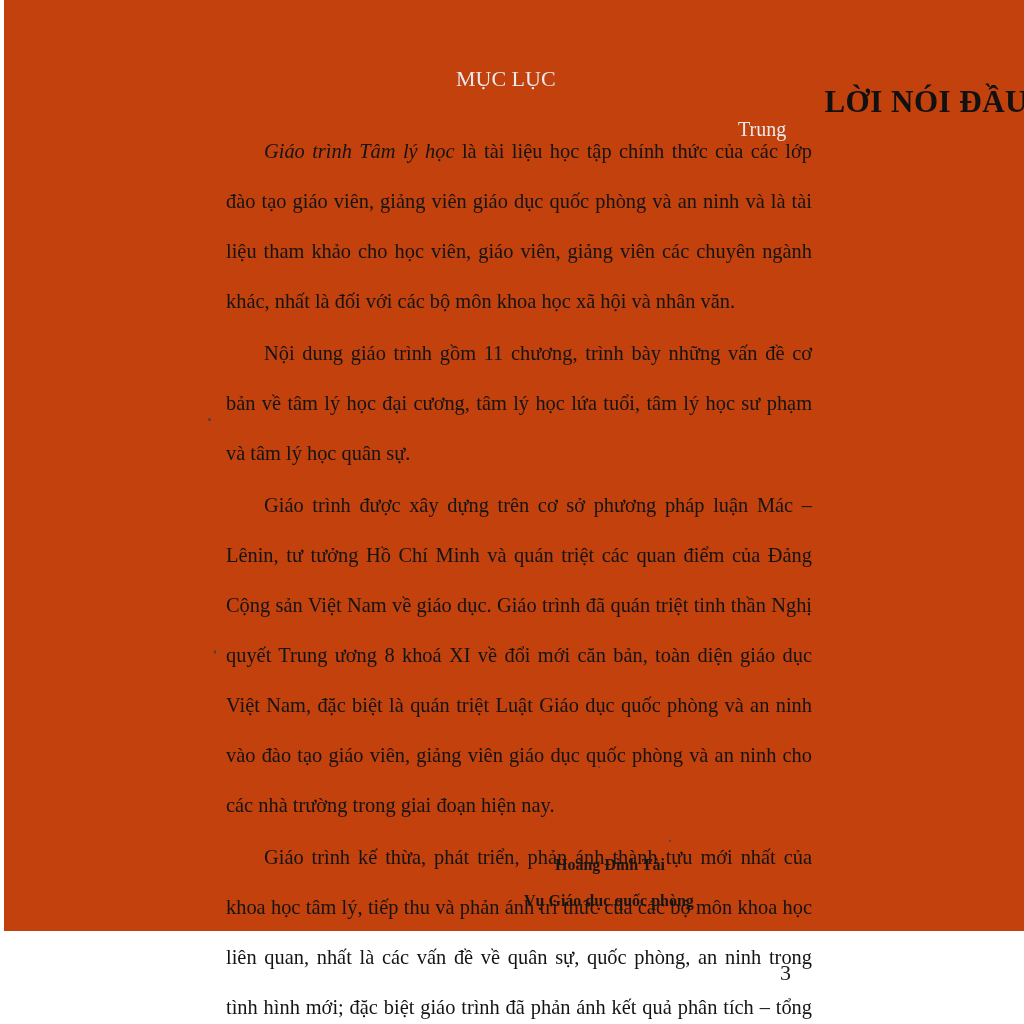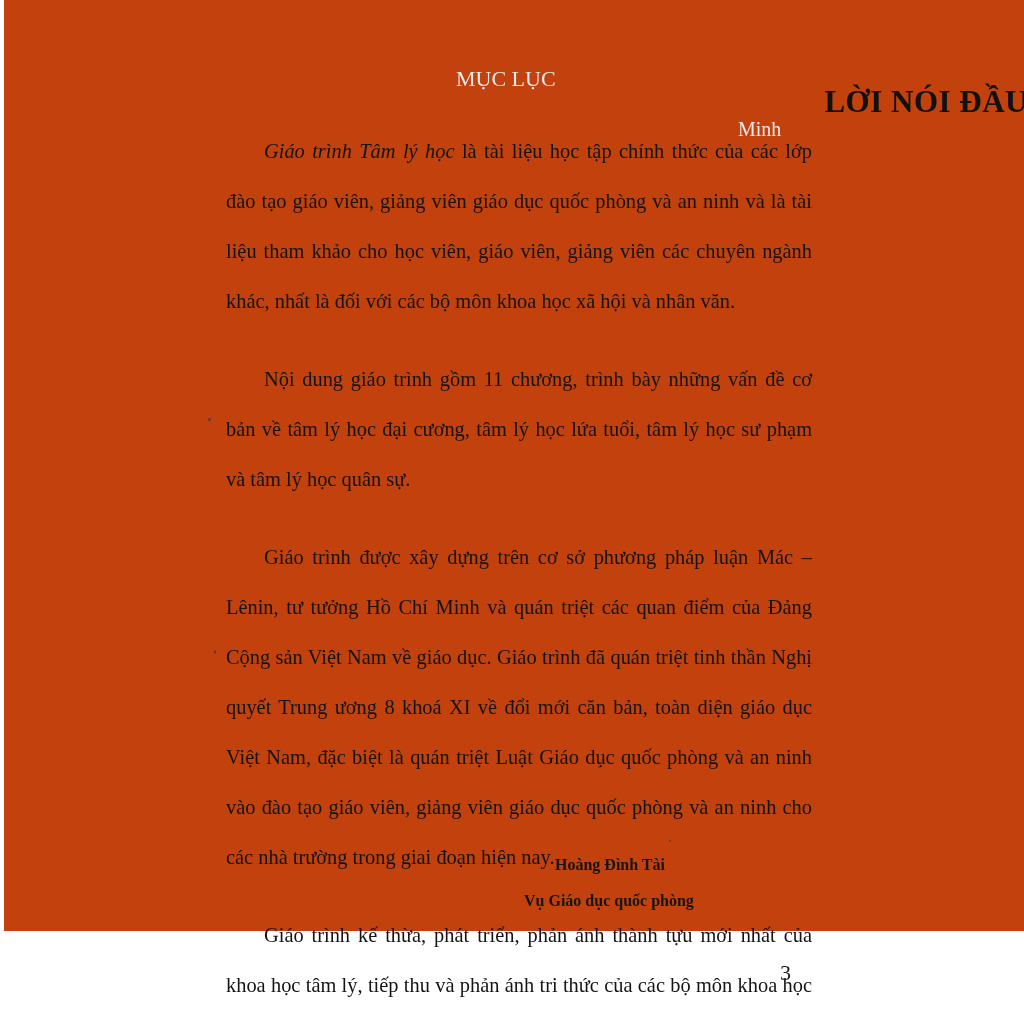--- a/index.html
+++ b/index.html
@@ -48,21 +48,21 @@
       font-size: 20.4px;
       line-height: 50px;
       text-align: justify;
       color: #141414;
     }
     .para {
       margin: 0;
       text-indent: 38px;
     }
     .para + .para {
-      margin-top: 28px;
+      margin-top: 2px;
     }
     .italic {
       font-style: italic;
     }
     .sign {
       position: absolute;
       font-family: "Liberation Serif", serif;
       font-size: 16px;
       font-weight: bold;
       color: #161616;
@@ -82,21 +82,21 @@
       background: #444;
       border-radius: 50%;
     }
   </style>
 </head>
 <body>
 
 <div class="page">
 
   <div class="bleed" style="left:452px; top:66px; font-size:22px;">MỤC LỤC</div>
-  <div class="bleed" style="left:734px; top:118px;">Minh</div>
+  <div class="bleed" style="left:734px; top:118px;">Trung</div>
 
   <h1 class="title" style="margin:0;">LỜI NÓI ĐẦU</h1>
 
   <div class="body-text" style="top:126px;">
     <p class="para"><span class="italic">Giáo trình Tâm lý học</span><span> là tài liệu học tập chính thức của các lớp đào tạo giáo viên, giảng viên giáo dục quốc phòng và an ninh và là tài liệu tham khảo cho học viên, giáo viên, giảng viên các chuyên ngành khác, nhất là đối với các bộ môn khoa học xã hội và nhân văn.</span></p>
     <p class="para">Nội dung giáo trình gồm 11 chương, trình bày những vấn đề cơ bản về tâm lý học đại cương, tâm lý học lứa tuổi, tâm lý học sư phạm và tâm lý học quân sự.</p>
     <p class="para">Giáo trình được xây dựng trên cơ sở phương pháp luận Mác – Lênin, tư tưởng Hồ Chí Minh và quán triệt các quan điểm của Đảng Cộng sản Việt Nam về giáo dục. Giáo trình đã quán triệt tinh thần Nghị quyết Trung ương 8 khoá XI về đổi mới căn bản, toàn diện giáo dục Việt Nam, đặc biệt là quán triệt Luật Giáo dục quốc phòng và an ninh vào đào tạo giáo viên, giảng viên giáo dục quốc phòng và an ninh cho các nhà trường trong giai đoạn hiện nay.</p>
     <p class="para">Giáo trình kế thừa, phát triển, phản ánh thành tựu mới nhất của khoa học tâm lý, tiếp thu và phản ánh tri thức của các bộ môn khoa học liên quan, nhất là các vấn đề về quân sự, quốc phòng, an ninh trong tình hình mới; đặc biệt giáo trình đã phản ánh kết quả phân tích – tổng kết kinh nghiệm của nhiều thế hệ giảng viên giảng dạy tâm lý học trong và ngoài nhà trường Quân đội.</p>
   </div>
 

